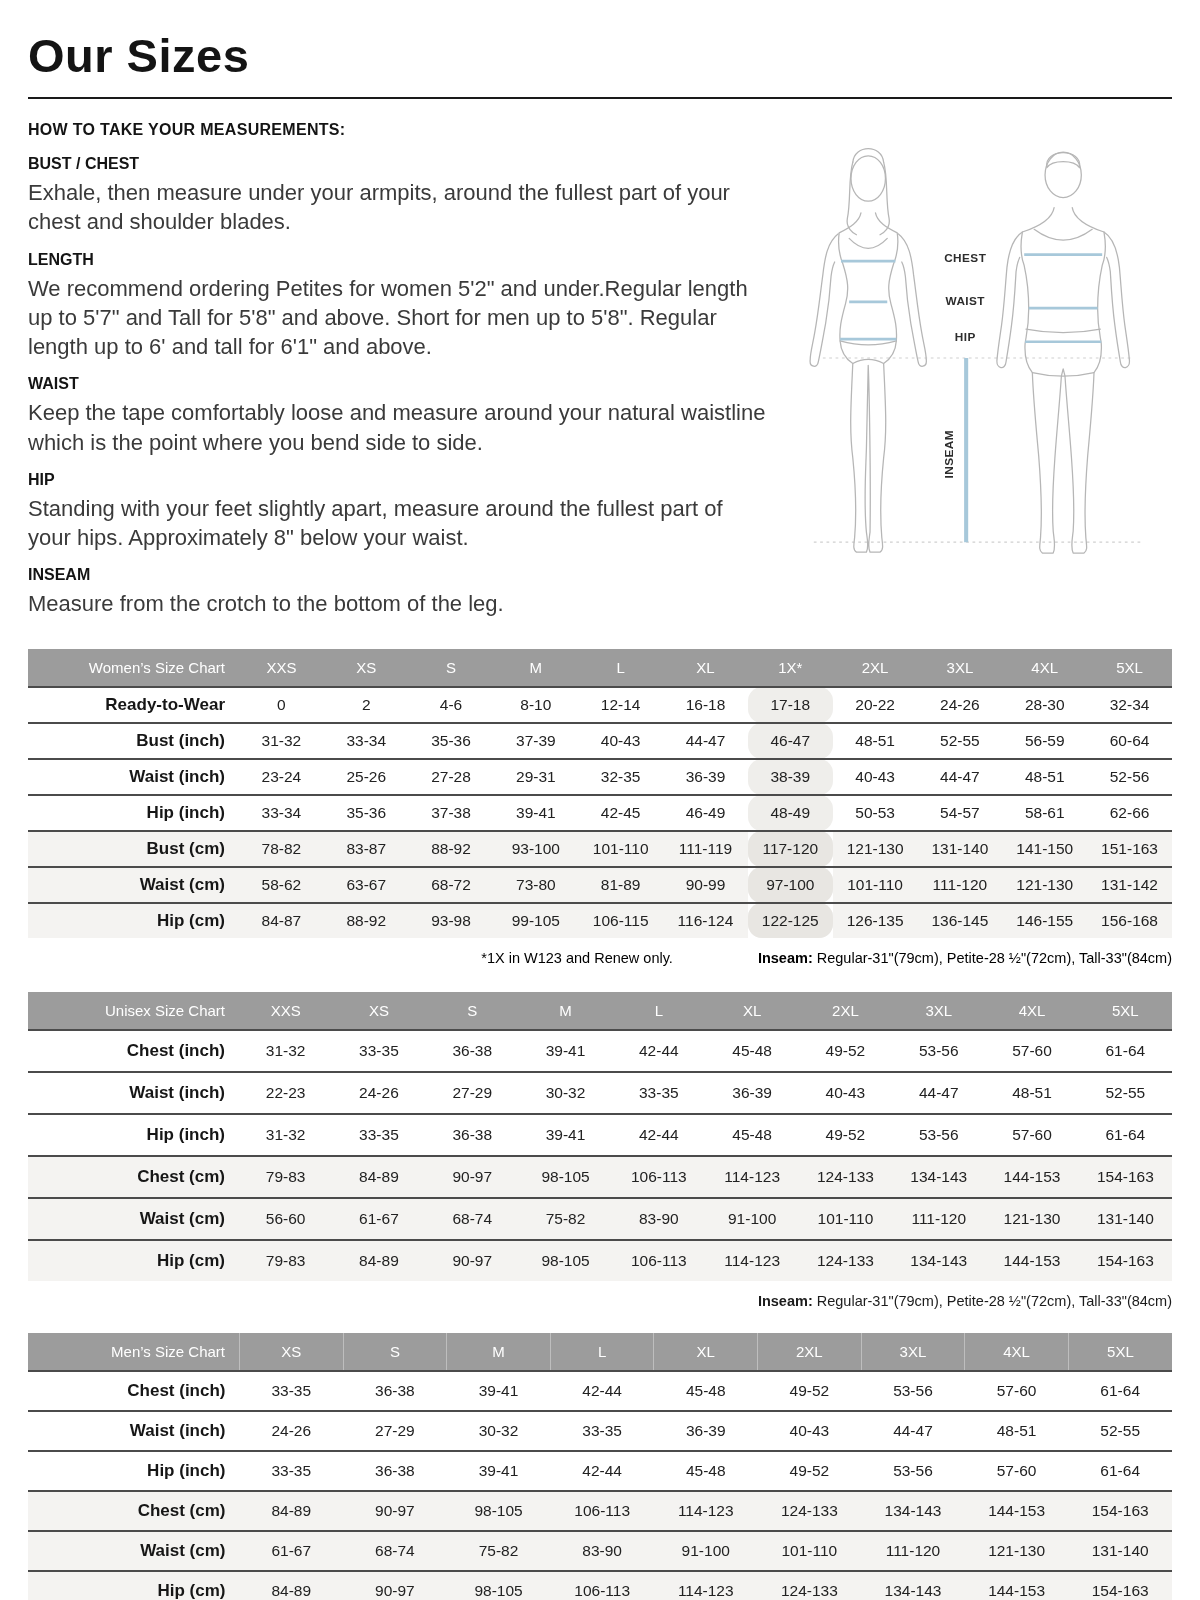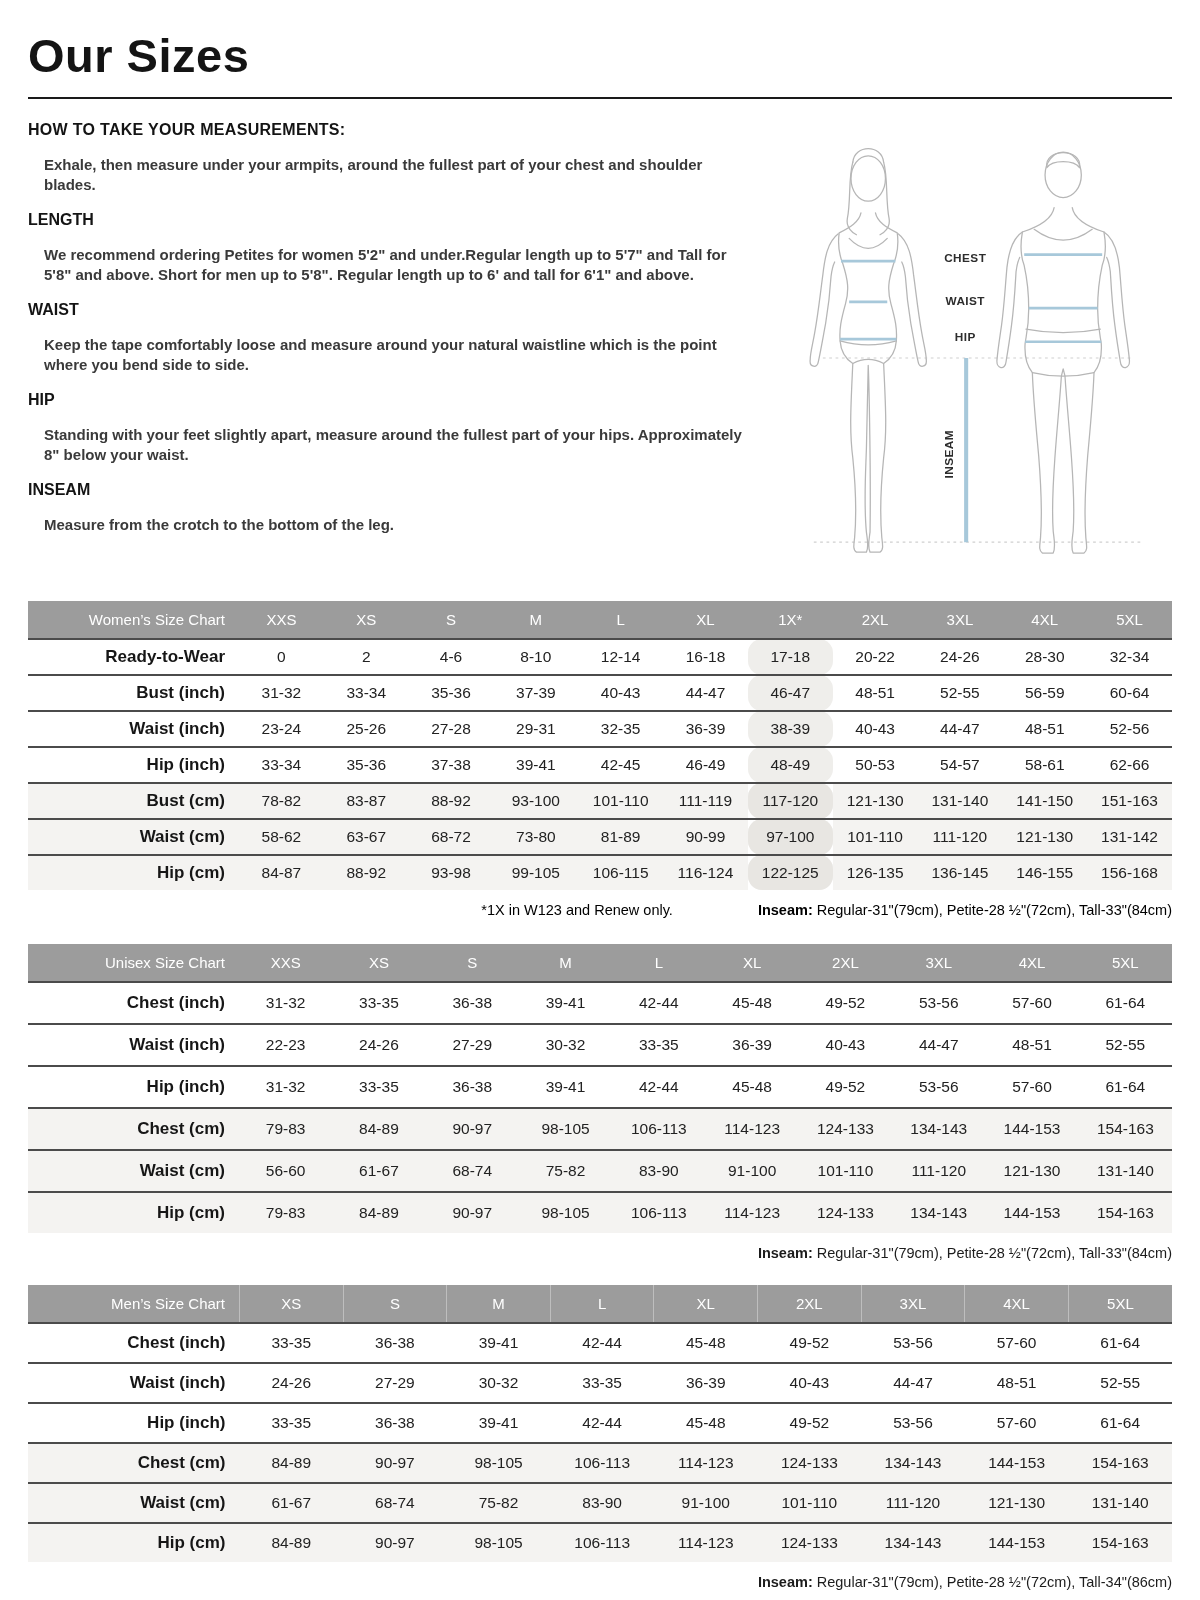--- a/index.html
+++ b/index.html
@@ -9,21 +9,21 @@
   .page-title{font-size:47px;font-weight:800;letter-spacing:.5px;color:#141414;margin:6px 0 14px 0;}
   .title-rule{border:none;border-top:2px solid #1a1a1a;margin:0 0 20px 0;}
 
   .main{display:flex;}
   .left-col{width:745px;}
   .right-col{width:399px;position:relative;}
 
   .how-heading{font-size:16px;font-weight:700;letter-spacing:.3px;color:#141414;margin:2px 0 16px 0;}
   .sec{margin:0 0 14px 0;}
   .sec-title{font-size:16px;font-weight:700;color:#141414;margin:0 0 5px 0;}
-  .sec-body{font-size:15px;line-height:1.33;color:#3a3a3a;margin:16px;max-width:738px;font-weight:bold;}
+  .sec-body{font-size:22px;line-height:1.33;color:#3a3a3a;margin:0;max-width:738px;}
 
   
   .diagram-svg{display:block;margin-top:-6px;}
   .outline{fill:none;stroke:#b6b6b6;stroke-width:1.4;stroke-linecap:round;stroke-linejoin:round;}
   .blue{stroke:#a7c8da;stroke-width:3;fill:none;}
   .blue-v{stroke:#a7c8da;stroke-width:4.5;fill:none;}
   .dash{stroke:#cfcfcf;stroke-width:1.2;stroke-dasharray:3 4;fill:none;}
   .dlabel{font-family:"Liberation Sans",sans-serif;font-weight:700;font-size:13px;fill:#2d2d2d;letter-spacing:.5px;}
 
   
@@ -55,20 +55,21 @@
 <div class="page">
 
   <h1 class="page-title">Our Sizes</h1>
   <hr class="title-rule">
 
   <div class="main">
     <div class="left-col">
       <div class="how-heading">HOW TO TAKE YOUR MEASUREMENTS:</div>
 
       <div class="sec">
+        <div class="sec-title">BUST / CHEST</div>
         <p class="sec-body">Exhale, then measure under your armpits, around the fullest part of your chest and shoulder blades.</p>
       </div>
       <div class="sec">
         <div class="sec-title">LENGTH</div>
         <p class="sec-body">We recommend ordering Petites for women 5'2" and under.Regular length up to 5'7" and Tall for 5'8" and above. Short for men up to 5'8". Regular length up to 6' and tall for 6'1" and above.</p>
       </div>
       <div class="sec">
         <div class="sec-title">WAIST</div>
         <p class="sec-body">Keep the tape comfortably loose and measure around your natural waistline which is the point where you bend side to side.</p>
       </div>

